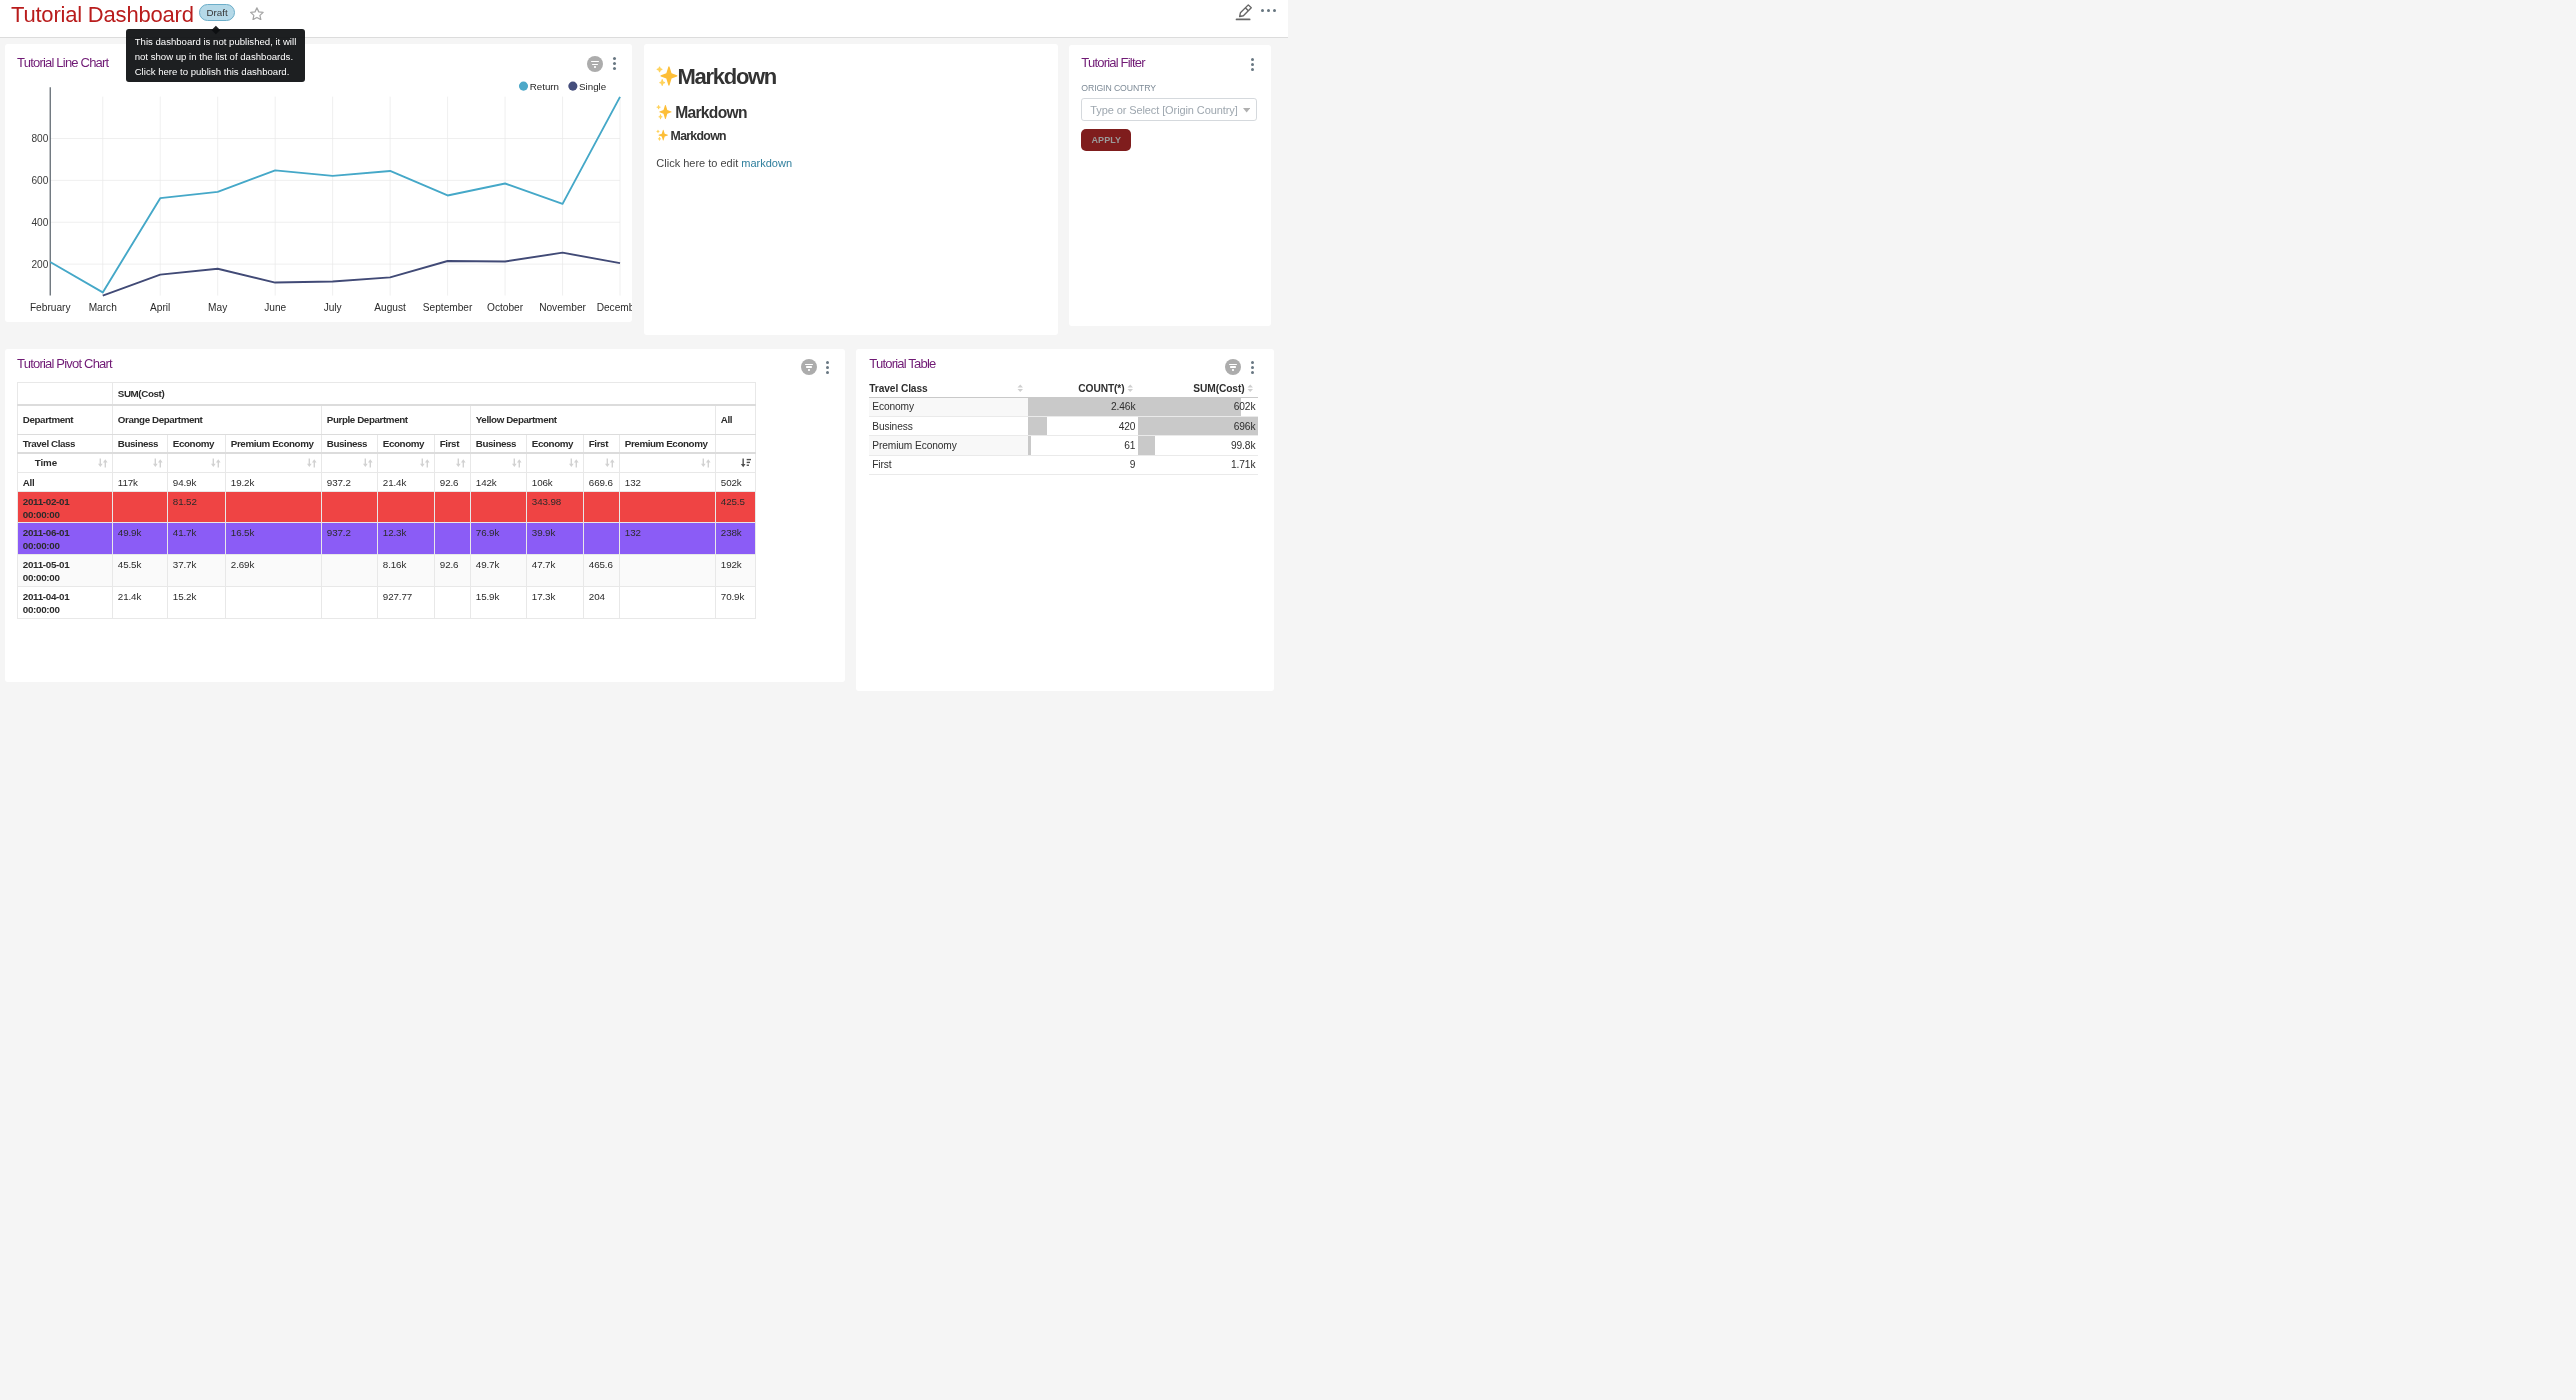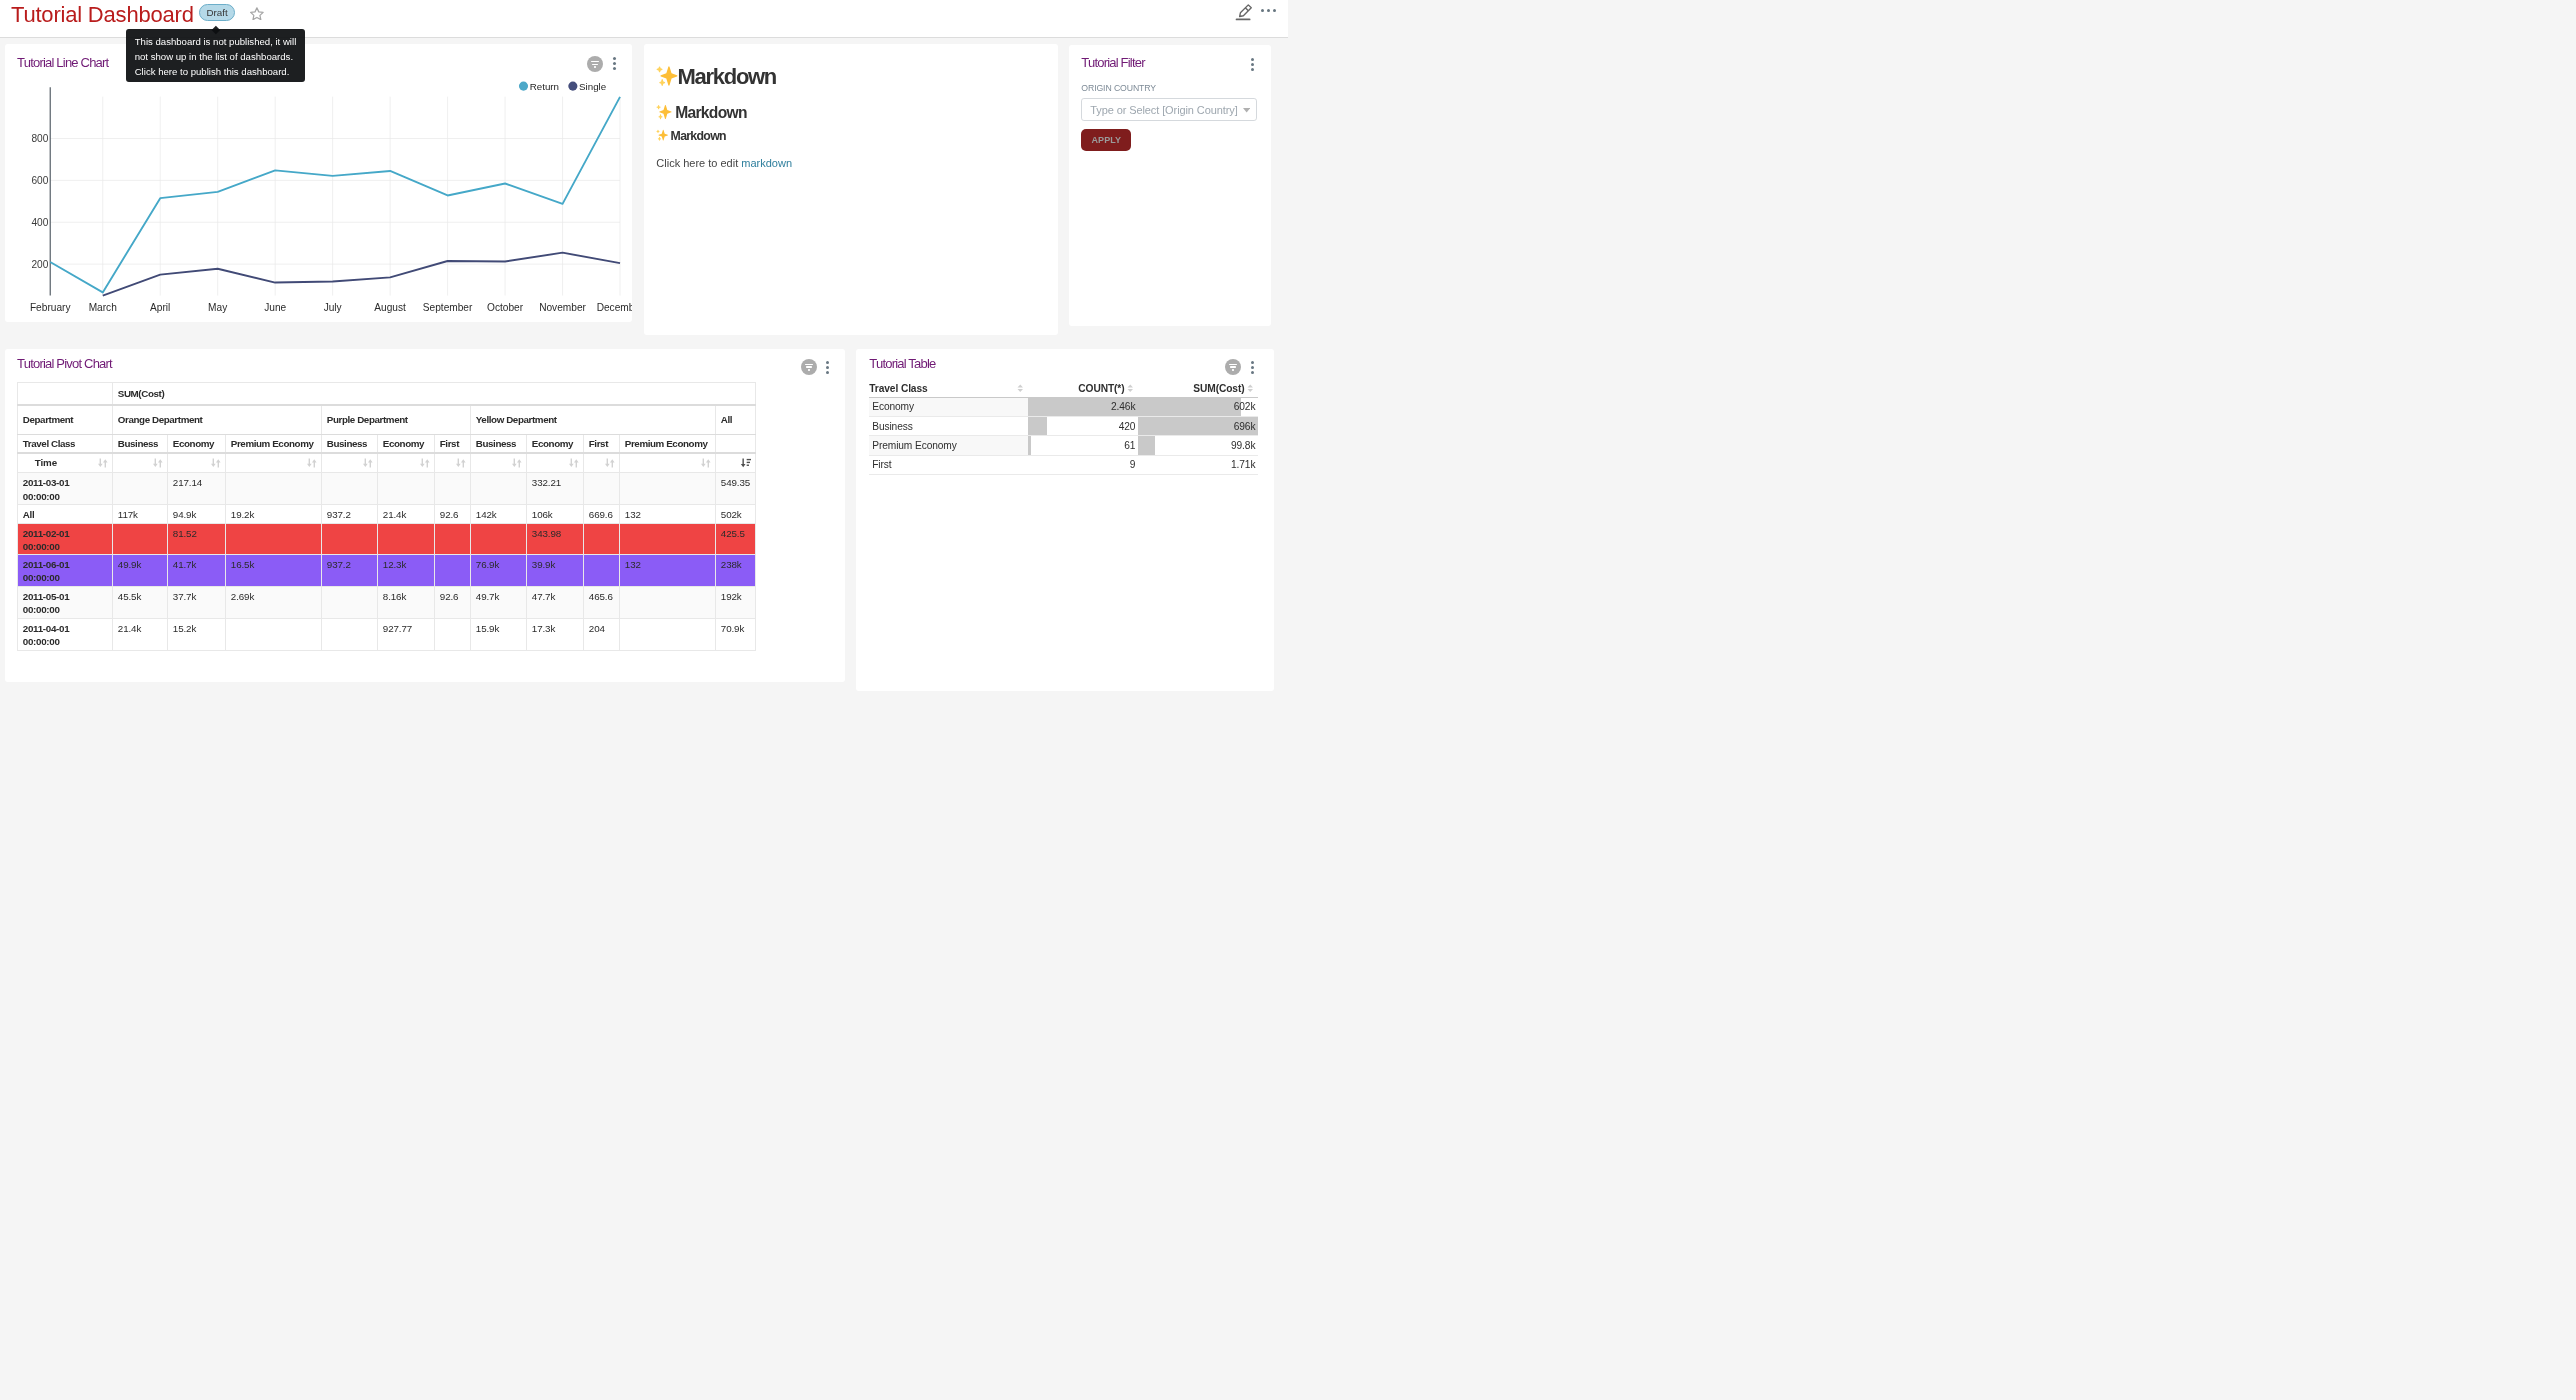--- a/index.html
+++ b/index.html
@@ -299,34 +299,20 @@
                     <g fill="#4f4f4f">
                       <path d="M3.4 0.8 h1.9 v7.4 h2.3 l-3.2 4.6 l-3.2 -4.6 h2.2 z"></path>
                       <rect x="9.2" y="1.2" width="6.2" height="1.9"></rect>
                       <rect x="9.2" y="5.1" width="4.6" height="1.9"></rect>
                       <rect x="9.2" y="9" width="3.2" height="1.9"></rect>
                     </g>
                   </svg>
                 </div>
               </td>
             </tr>
-            <tr style="height:32px;background:#fafafa" class="drow">
-              <td class="rl">2011-03-01<br>00:00:00</td>
-              <td class="v"></td>
-              <td class="v">217.14</td>
-              <td class="v"></td>
-              <td class="v"></td>
-              <td class="v"></td>
-              <td class="v"></td>
-              <td class="v"></td>
-              <td class="v">332.21</td>
-              <td class="v"></td>
-              <td class="v"></td>
-              <td class="v">549.35</td>
-            </tr>
             <tr style="height:18.6px;background:#fff" class="drow">
               <td class="rl">All</td>
               <td class="v">117k</td>
               <td class="v">94.9k</td>
               <td class="v">19.2k</td>
               <td class="v">937.2</td>
               <td class="v">21.4k</td>
               <td class="v">92.6</td>
               <td class="v">142k</td>
               <td class="v">106k</td>

